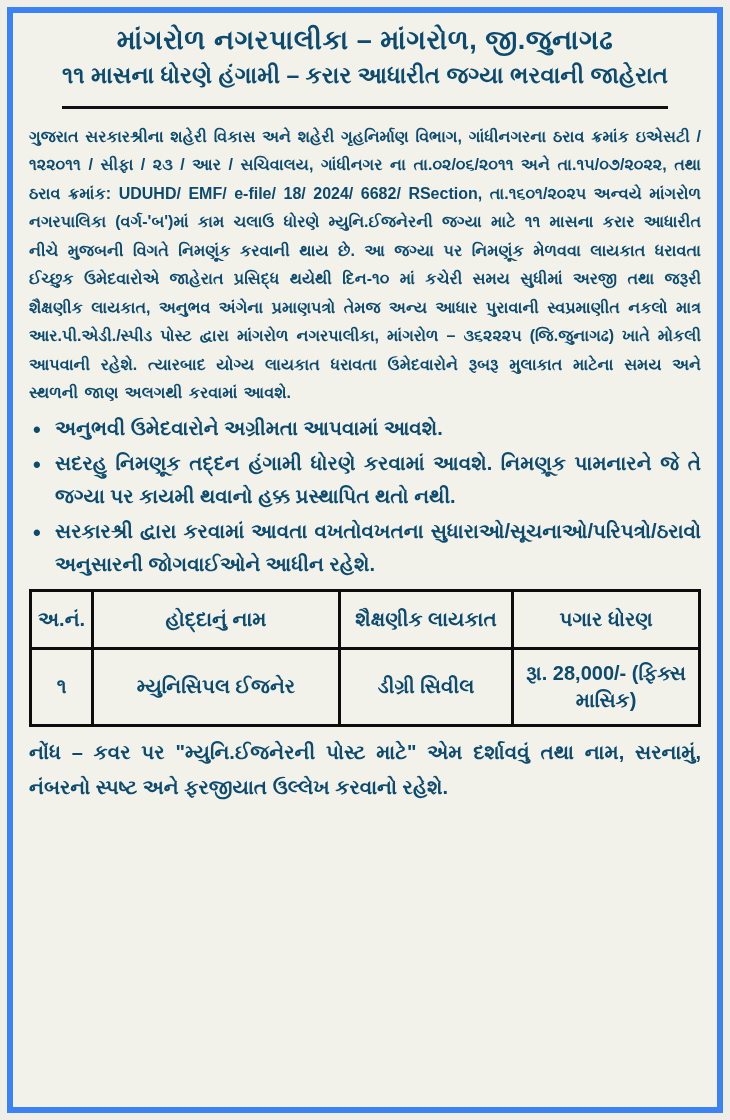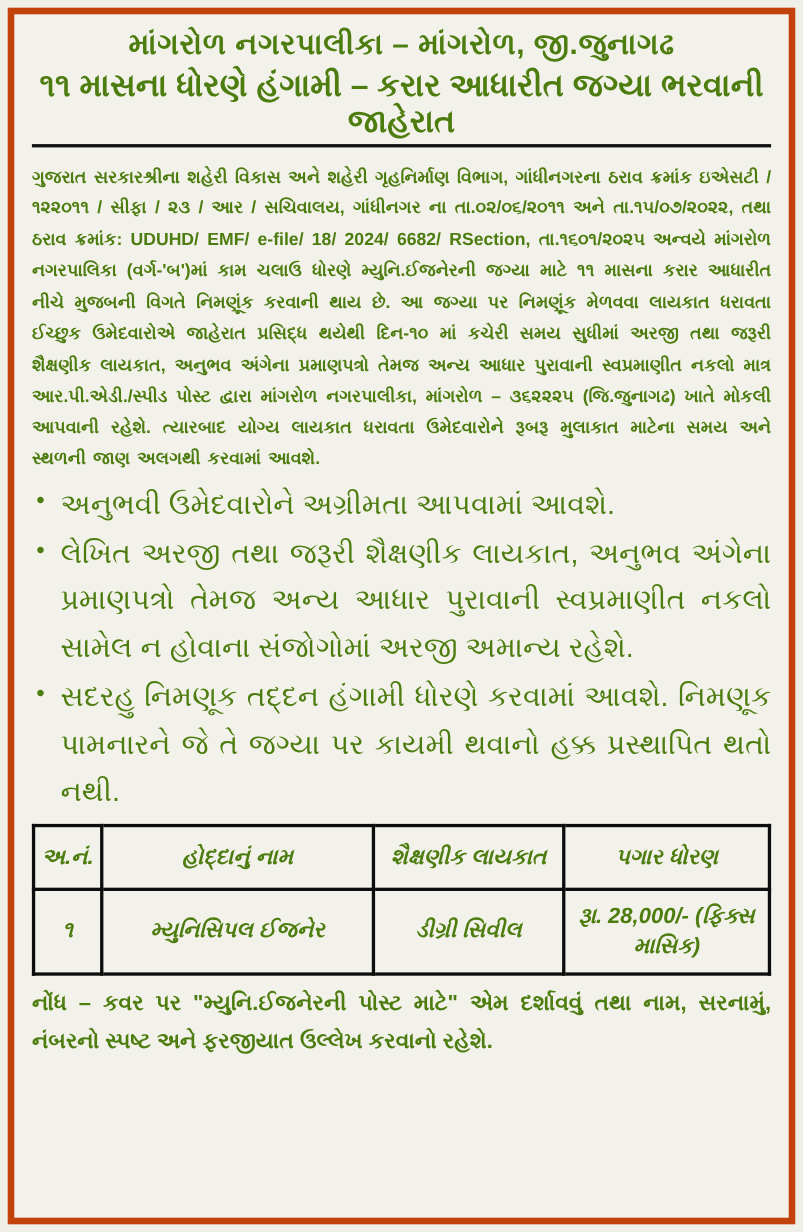--- a/index.html
+++ b/index.html
@@ -14,76 +14,75 @@
     height: 1120px;
     background: #efeee8;
     box-sizing: border-box;
     padding: 7px;
     overflow: hidden;
   }
   .frame {
     box-sizing: border-box;
     width: 100%;
     height: 100%;
-    border: 6px solid #c2410c;
+    border: 6px solid #3b82f6;
     background: #f2f1ea;
     padding: 8px 16px 10px 16px;
-    color: #4d7c0f;
+    color: #0c4a6e;
     overflow: hidden;
   }
   .title {
     text-align: center;
     font-size: 27px;
     font-weight: bold;
     margin: 4px 0 6px 0;
     letter-spacing: 0.5px;
   }
   .subtitle-wrap { text-align: center; margin-bottom: 14px; }
   .subtitle {
     display: inline-block;
-    font-size: 29px;
+    font-size: 23px;
     font-weight: bold;
     border-bottom: 3px solid #111;
-    padding-bottom: 3px;
+    padding-bottom: 17px;
   }
   .body-paragraph {
     font-size: 16px;
     font-weight: bold;
     line-height: 1.78;
     text-align: justify;
     margin: 0 0 4px 0;
     word-spacing: 2px;
   }
   ul.points {
     margin: 2px 0 8px 0;
     padding: 0;
   }
   ul.points li {
     list-style: none;
     position: relative;
     padding-left: 26px;
-    font-size: 26px;
-    font-weight: normal;
+    font-size: 20px;
+    font-weight: bold;
     line-height: 1.65;
     text-align: justify;
     margin-bottom: 2px;
   }
   ul.points li::before {
     content: "•";
     position: absolute;
     left: 4px;
     top: 0;
     font-size: 22px;
   }
   table.vacancy {
     width: 100%;
     border-collapse: collapse;
     border: 3px solid #0d0d0d;
     margin: 6px 0 2px 0;
-    font-style: italic;
   }
   table.vacancy th, table.vacancy td {
     border: 3px solid #0d0d0d;
     font-size: 20px;
     font-weight: bold;
     text-align: center;
     padding: 10px 6px;
     line-height: 1.35;
   }
   table.vacancy th { padding: 14px 6px; }
@@ -108,22 +107,22 @@
     <div class="title">માંગરોળ નગરપાલીકા – માંગરોળ, જી.જુનાગઢ</div>
 
     <div class="subtitle-wrap">
       <span class="subtitle">૧૧ માસના ધોરણે હંગામી – કરાર આધારીત જગ્યા ભરવાની જાહેરાત</span>
     </div>
 
     <p class="body-paragraph">ગુજરાત સરકારશ્રીના શહેરી વિકાસ અને શહેરી ગૃહનિર્માણ વિભાગ, ગાંધીનગરના ઠરાવ ક્રમાંક ઇએસટી / ૧૨૨૦૧૧ / સીફા / ૨૩ / આર / સચિવાલય, ગાંધીનગર ના તા.૦૨/૦૬/૨૦૧૧ અને તા.૧૫/૦૭/૨૦૨૨, તથા ઠરાવ ક્રમાંક: UDUHD/ EMF/ e-file/ 18/ 2024/ 6682/ RSection, તા.૧૬૦૧/૨૦૨૫ અન્વયે માંગરોળ નગરપાલિકા (વર્ગ-'બ')માં કામ ચલાઉ ધોરણે મ્યુનિ.ઈજનેરની જગ્યા માટે ૧૧ માસના કરાર આધારીત નીચે મુજબની વિગતે નિમણૂંક કરવાની થાય છે. આ જગ્યા પર નિમણૂંક મેળવવા લાયકાત ધરાવતા ઈચ્છુક ઉમેદવારોએ જાહેરાત પ્રસિદ્ધ થયેથી દિન-૧૦ માં કચેરી સમય સુધીમાં અરજી તથા જરૂરી શૈક્ષણીક લાયકાત, અનુભવ અંગેના પ્રમાણપત્રો તેમજ અન્ય આધાર પુરાવાની સ્વપ્રમાણીત નકલો માત્ર આર.પી.એડી./સ્પીડ પોસ્ટ દ્વારા માંગરોળ નગરપાલીકા, માંગરોળ – ૩૬૨૨૨૫ (જિ.જુનાગઢ) ખાતે મોકલી આપવાની રહેશે. ત્યારબાદ યોગ્ય લાયકાત ધરાવતા ઉમેદવારોને રૂબરૂ મુલાકાત માટેના સમય અને સ્થળની જાણ અલગથી કરવામાં આવશે.</p>
 
     <ul class="points">
       <li>અનુભવી ઉમેદવારોને અગ્રીમતા આપવામાં આવશે.</li>
-      <li>લેખિત અરજી તથા જરૂરી શૈક્ષણીક લાયકાત, અનુભવ અંગેના પ્રમાણપત્રો તેમજ અન્ય આધાર પુરાવાની સ્વપ્રમાણીત નકલો સામેલ ન હોવાના સંજોગોમાં અરજી અમાન્ય રહેશે.</li>
       <li>સદરહુ નિમણૂક તદ્દન હંગામી ધોરણે કરવામાં આવશે. નિમણૂક પામનારને જે તે જગ્યા પર કાયમી થવાનો હક્ક પ્રસ્થાપિત થતો નથી.</li>
+      <li>સરકારશ્રી દ્વારા કરવામાં આવતા વખતોવખતના સુધારાઓ/સૂચનાઓ/પરિપત્રો/ઠરાવો અનુસારની જોગવાઈઓને આધીન રહેશે.</li>
     </ul>
 
     <table class="vacancy">
       <thead>
         <tr>
           <th class="col-sr">અ.નં.</th>
           <th class="col-post">હોદ્દાનું નામ</th>
           <th class="col-edu">શૈક્ષણીક લાયકાત</th>
           <th class="col-pay">પગાર ધોરણ</th>
         </tr>

